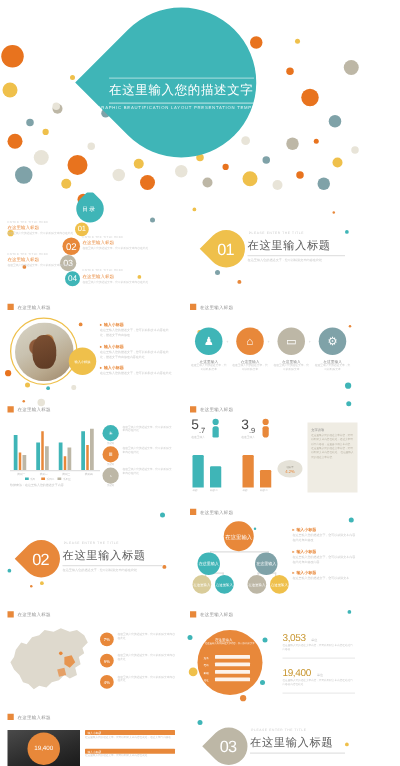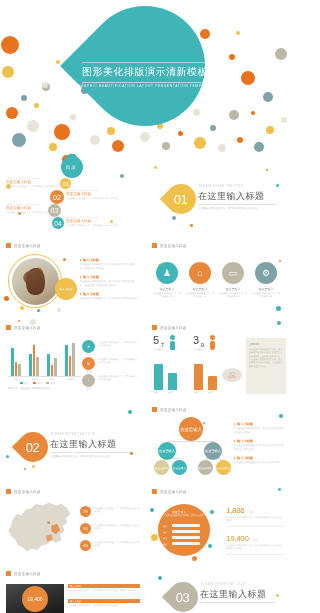--- a/index.html
+++ b/index.html
@@ -202,21 +202,21 @@
         <div class="bub" style="left: 229px; top: 54px; width: 6px; height: 6px; background: rgb(232, 115, 30);"></div>
         <div class="bub" style="left: 241px; top: 71px; width: 14px; height: 14px; background: rgb(232, 115, 30);"></div>
         <div class="bub" style="left: 263px; top: 92px; width: 10px; height: 10px; background: rgb(127, 162, 168);"></div>
         <div class="bub" style="left: 275px; top: 48px; width: 12px; height: 12px; background: rgb(189, 183, 166);"></div>
         <div class="bub" style="left: 266px; top: 126px; width: 8px; height: 8px; background: rgb(239, 192, 75);"></div>
         <div class="bub" style="left: 254px; top: 142px; width: 10px; height: 10px; background: rgb(127, 162, 168);"></div>
         <div class="bub" style="left: 281px; top: 117px; width: 6px; height: 6px; background: rgb(232, 228, 216);"></div>
         <div class="bub" style="left: 251px; top: 111px; width: 4px; height: 4px; background: rgb(232, 115, 30);"></div>
       </div>
     <div class="drop"></div>
-    <div class="title-text">图形美化排版演示清新模板</div>
+    <div class="title-text">在这里输入您的描述文字</div>
     <div class="title-sub">GRAPHIC BEAUTIFICATION LAYOUT PRESENTATION TEMPLATE</div>
   </div>
 
   <div class="slide sl-L" style="top:154px;height:80px;">
     <div class="bub" style="left:6px;top:30px;width:5px;height:5px;background:#EFC04B;"></div>
     <div class="bub" style="left:18px;top:58px;width:3px;height:3px;background:#E8883A;"></div>
     <div class="bub" style="left:120px;top:20px;width:4px;height:4px;background:#7FA2A8;"></div>
     <div class="bub" style="left:110px;top:66px;width:3px;height:3px;background:#EFC04B;"></div>
     <div class="bub" style="left:62px;top:1px;width:9px;height:9px;background:#E8731E;"></div>
 
@@ -537,21 +537,21 @@
         <div class="frow" style="left: 26px; top: 42px; width: 28px;"></div>
         <div class="flab" style="left: 17px; top: 49px;">电话</div>
         <div class="frow" style="left: 26px; top: 48px; width: 28px;"></div>
         <div class="flab" style="left: 17px; top: 55px;">邮箱</div>
         <div class="frow" style="left: 26px; top: 54px; width: 28px;"></div>
         <div class="flab" style="left: 17px; top: 61px;">地址</div>
         <div class="frow" style="left: 26px; top: 60px; width: 28px;"></div>
       </div>
 
     <div id="formStats">
-        <div class="statN" style="left: 80px; top: 24px;">1,886</div>
+        <div class="statN" style="left: 80px; top: 24px;">3,053</div>
         <div class="statU" style="left: 103px; top: 29px;">单位</div>
         <div class="statD" style="left: 80px; top: 34px; width: 58px;">在这里输入您的描述文字内容，您可以粘贴文本内容在此处自由修改</div>
         <div class="hr" style="left: 80px; top: 44px; width: 58px;"></div>
         <div class="statN" style="left: 80px; top: 52px;">19,400</div>
         <div class="statU" style="left: 107.6px; top: 57px;">单位</div>
         <div class="statD" style="left: 80px; top: 62px; width: 58px;">在这里输入您的描述文字内容，您可以粘贴文本内容在此处自由修改内容在此处</div>
         <div class="hr" style="left: 80px; top: 72px; width: 58px;"></div>
       </div>
   </div>
 

